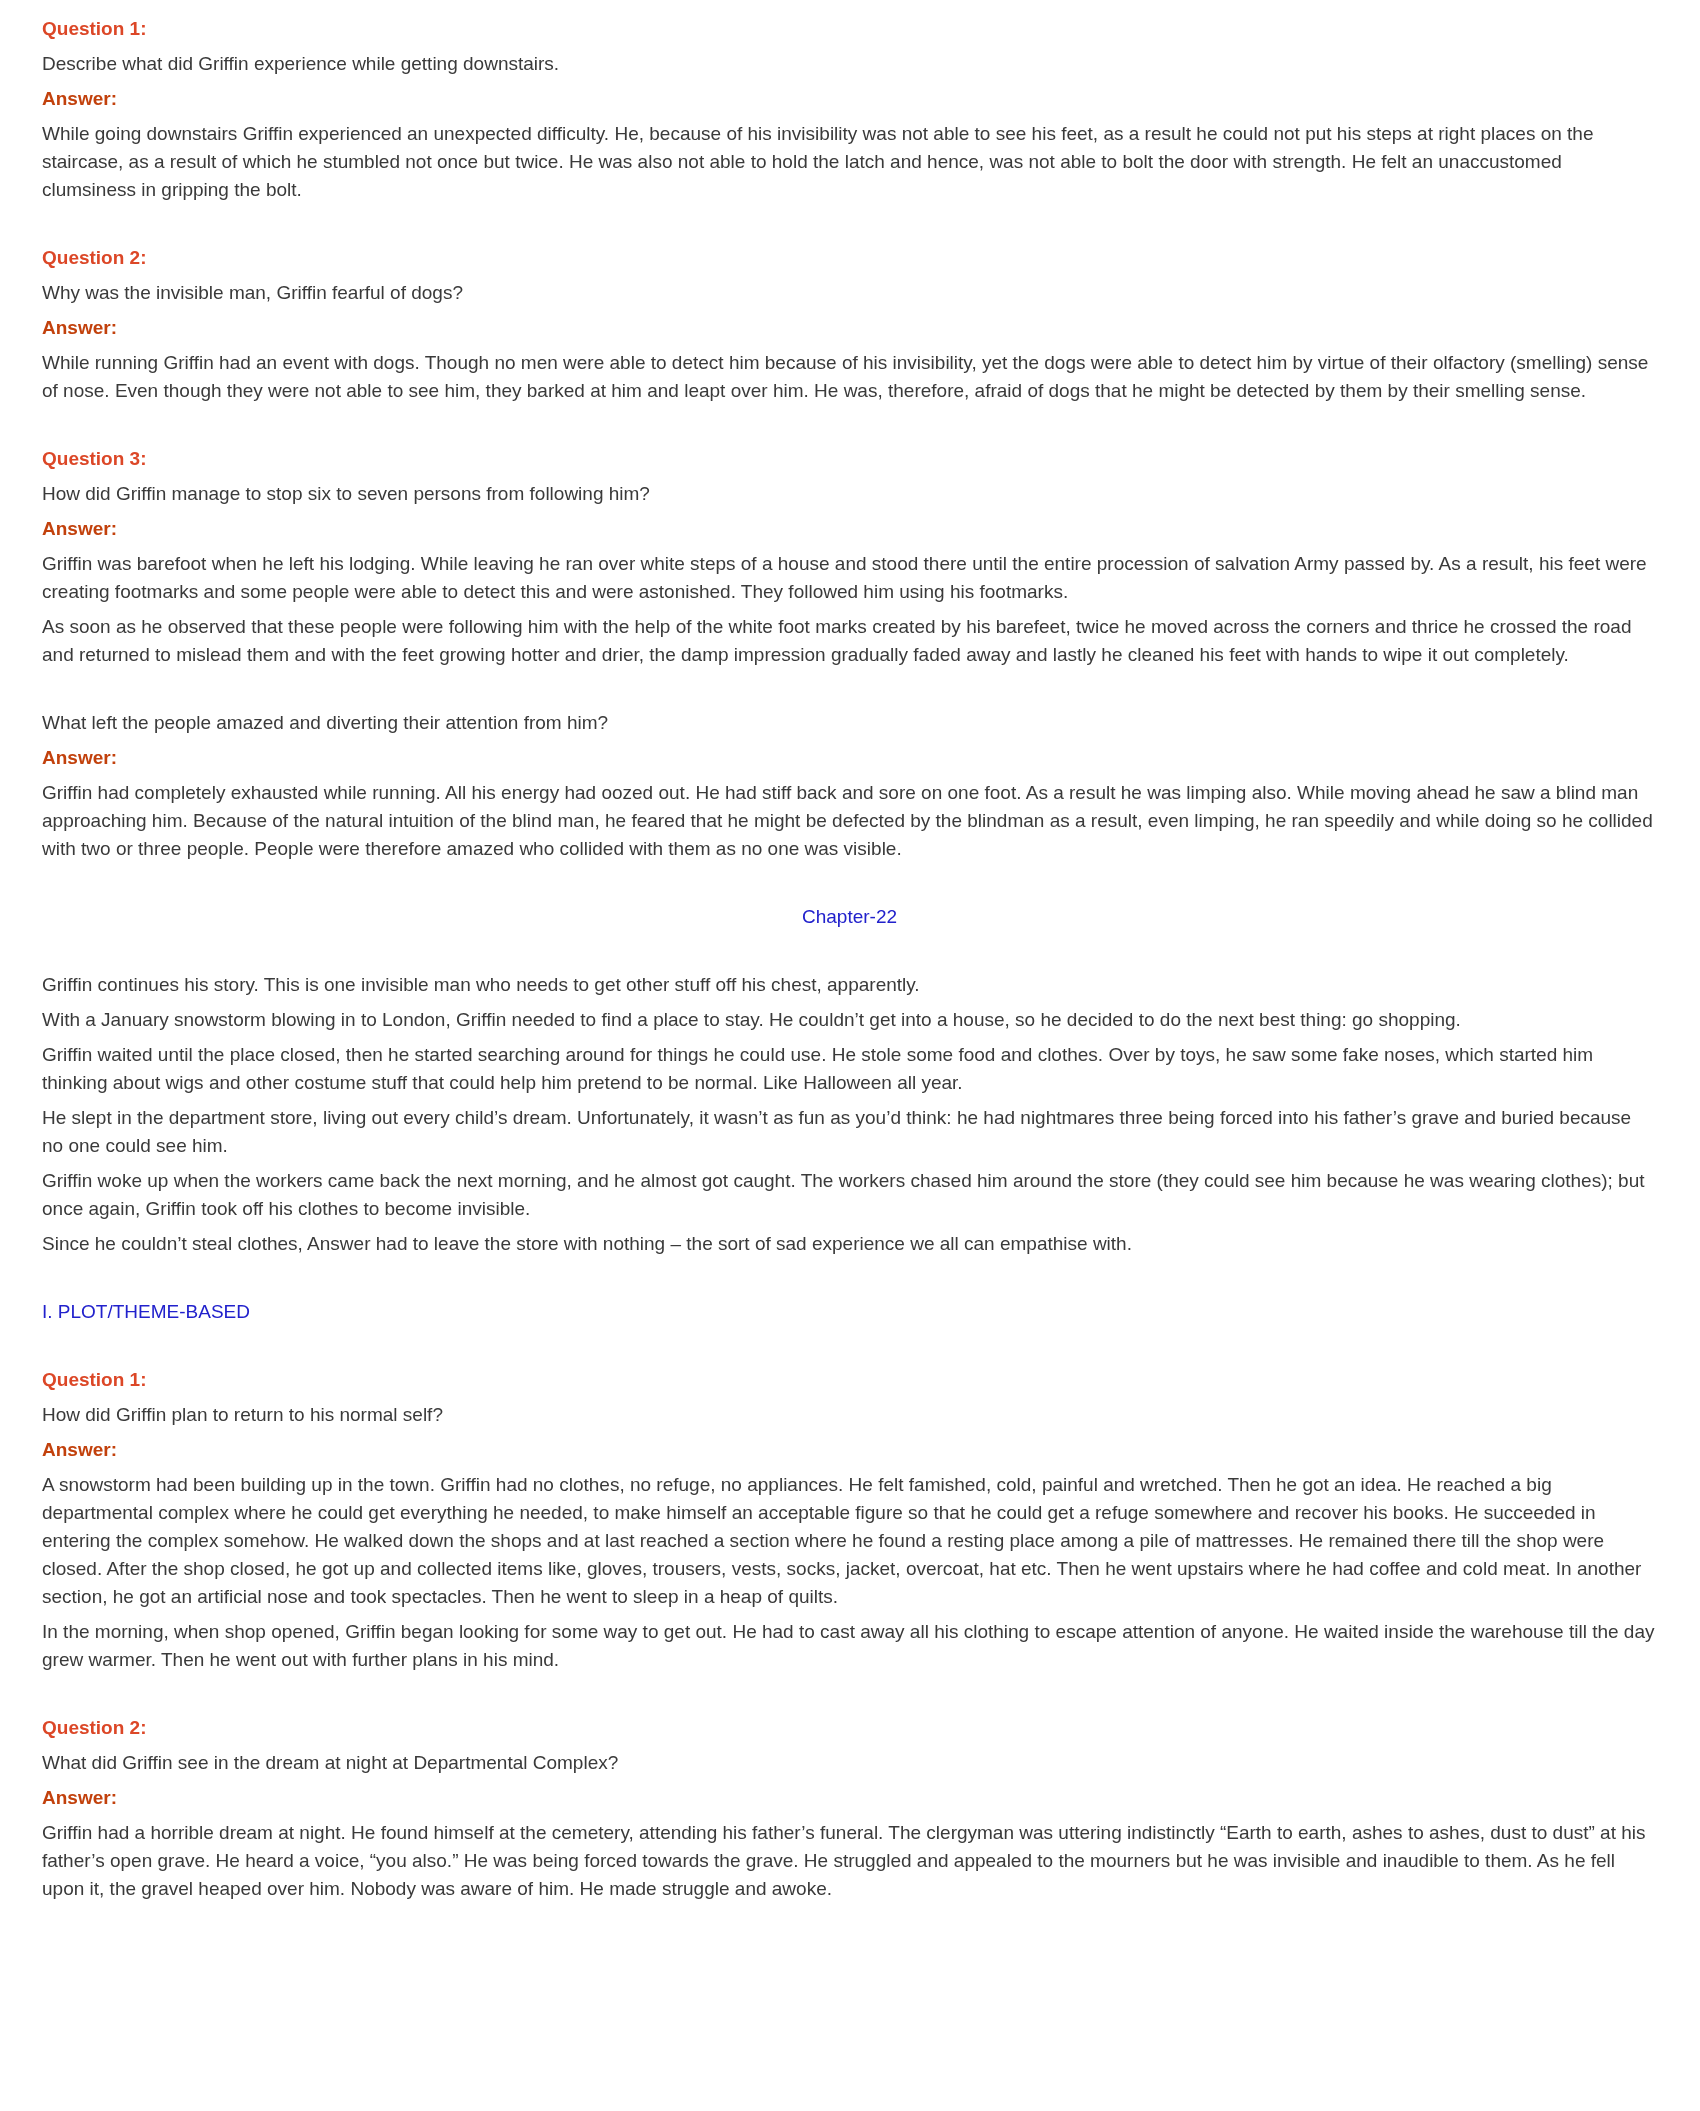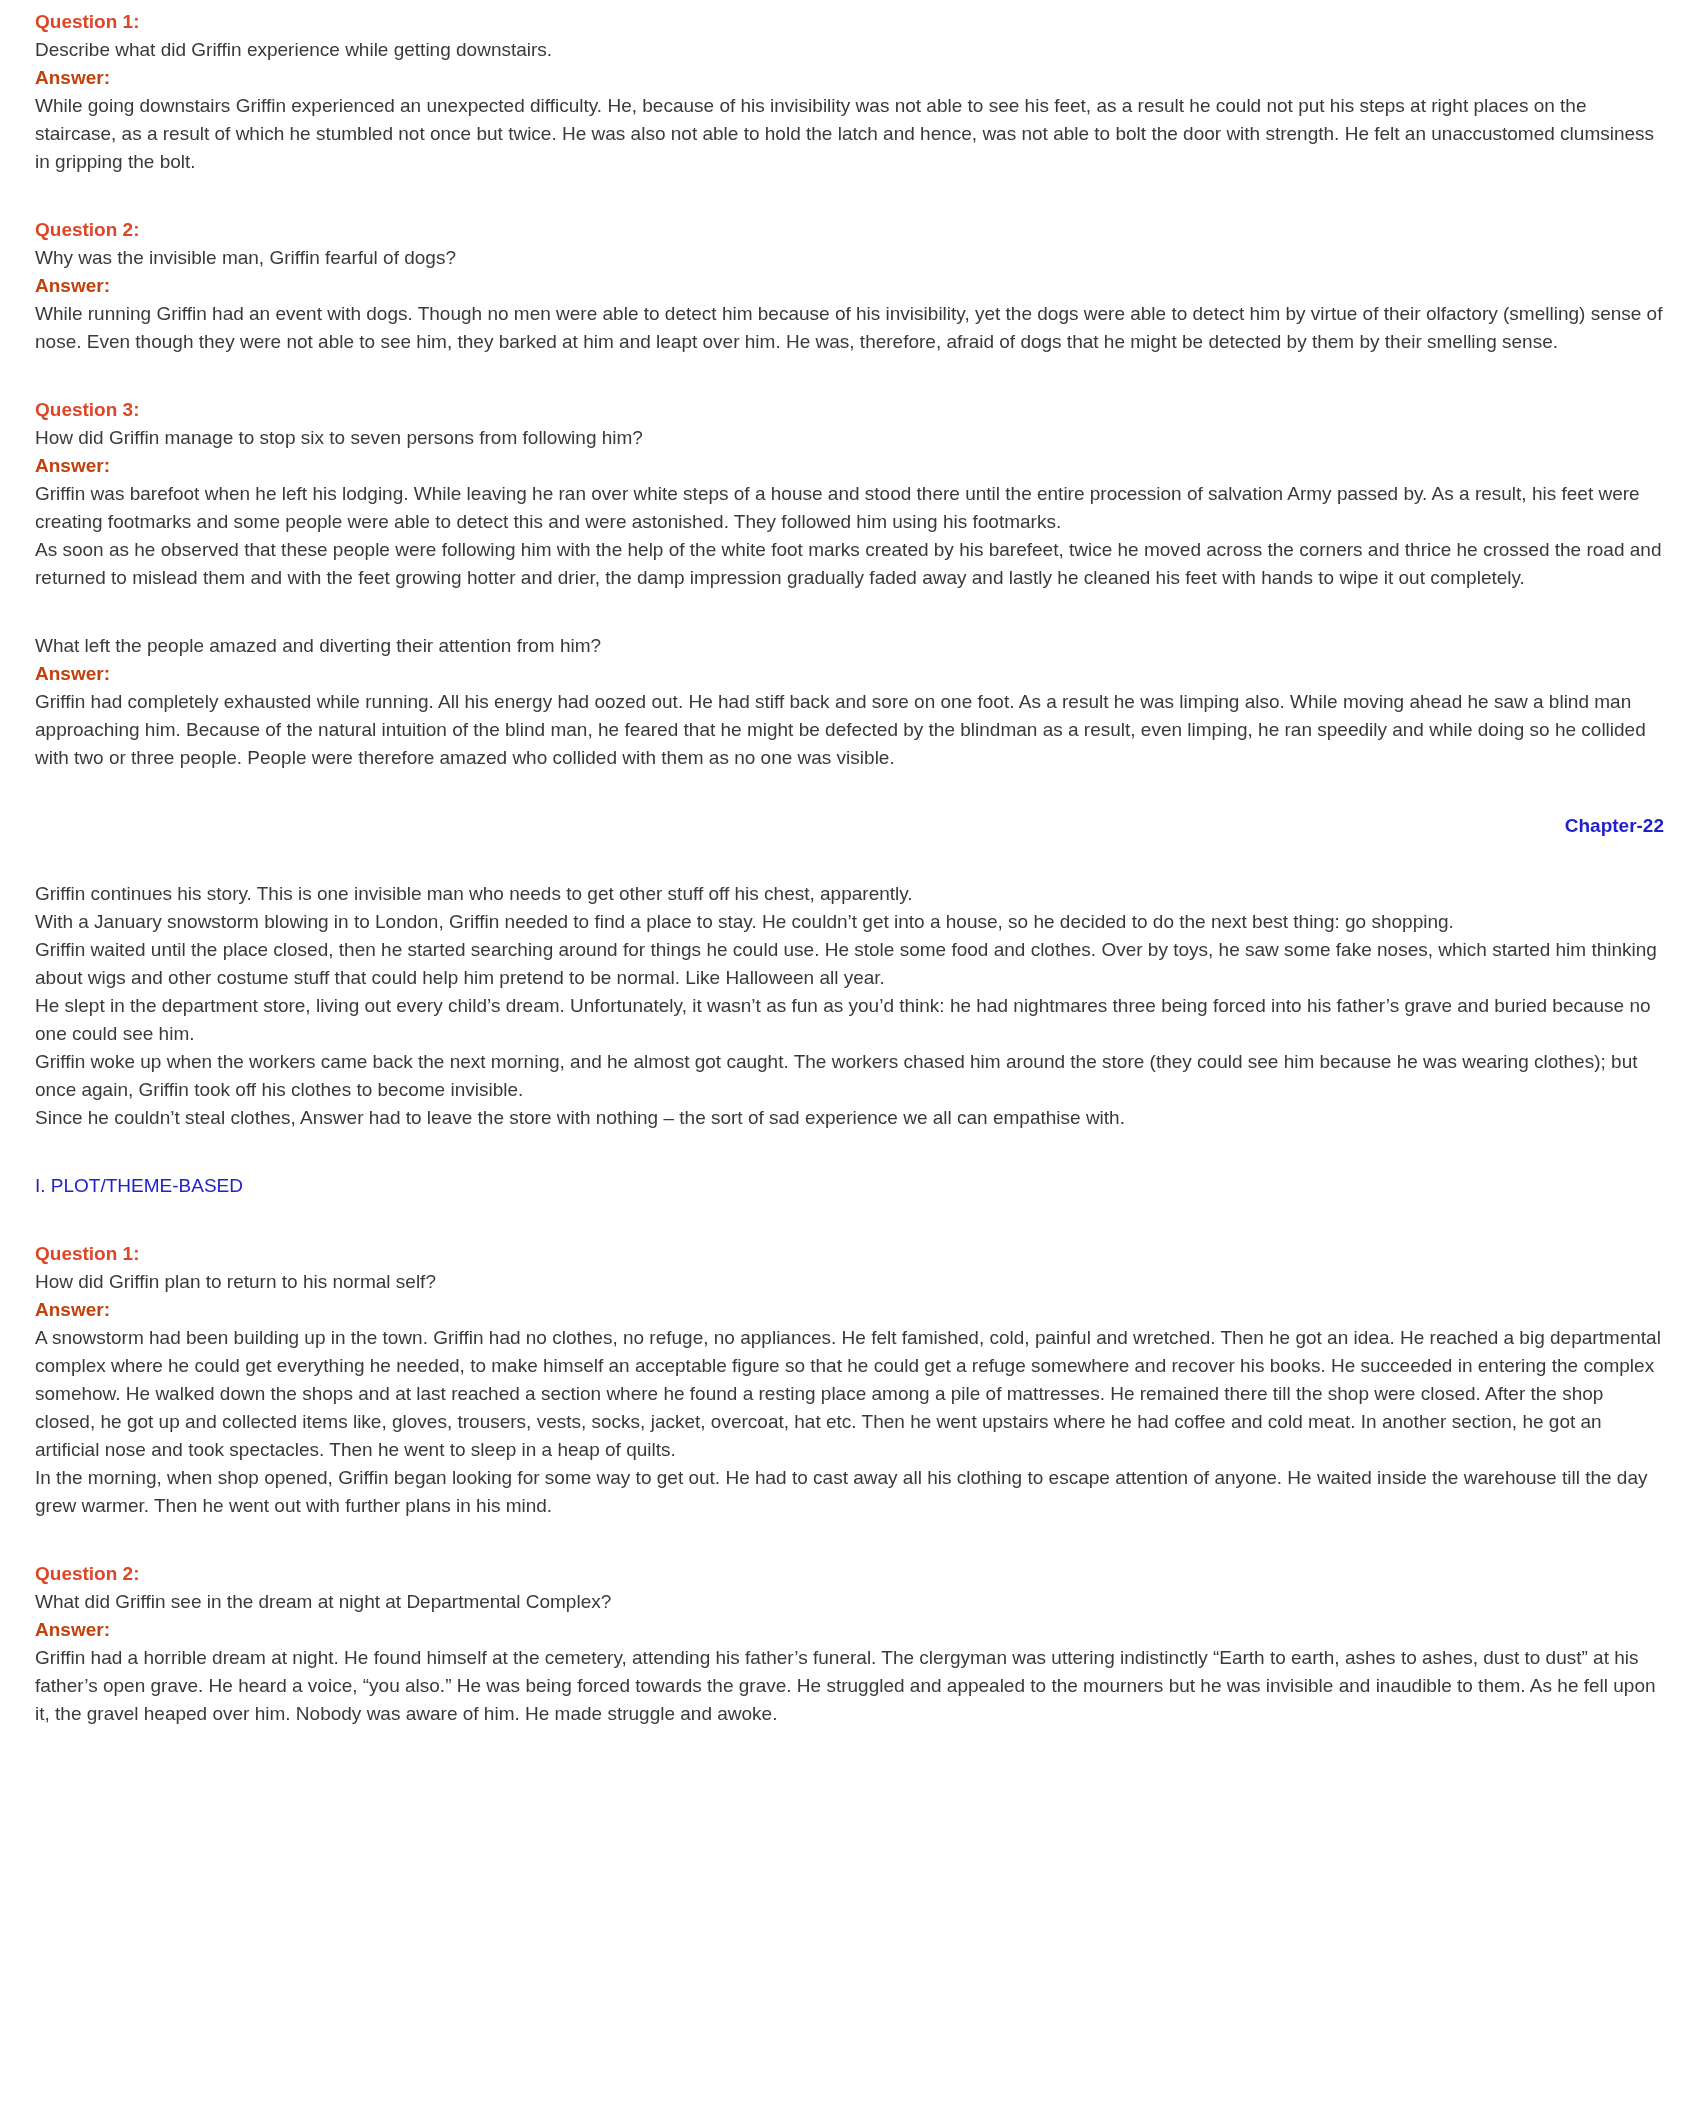--- a/index.html
+++ b/index.html
@@ -6,33 +6,33 @@
   body {
     width: 1700px;
     box-sizing: border-box;
     padding: 8px 36px 14px 35px;
     font-family: "Liberation Sans", "DejaVu Sans", sans-serif;
     font-size: 19px;
     line-height: 28px;
     color: #3A3A3A;
   }
   p, h1, h2, h3 {
-    margin: 0;
+    margin: 7px;
     font-size: 19px;
     line-height: 28px;
     font-weight: normal;
   }
   .block { margin-top: 40px; }
   .block.first { margin-top: 0; }
   .q-head { color: #DC4727; font-weight: bold; }
   .a-label { color: #c2410c; font-weight: bold; }
   .chapter-heading {
     color: #2121CC;
-    font-weight: bold;
-    text-align: right;
+    font-weight: normal;
+    text-align: center;
     margin-top: 40px;
     margin-bottom: 40px;
   }
   .section-heading {
     color: #2121CC;
     font-weight: normal;
     margin-top: 40px;
     margin-bottom: 40px;
   }
 </style>

